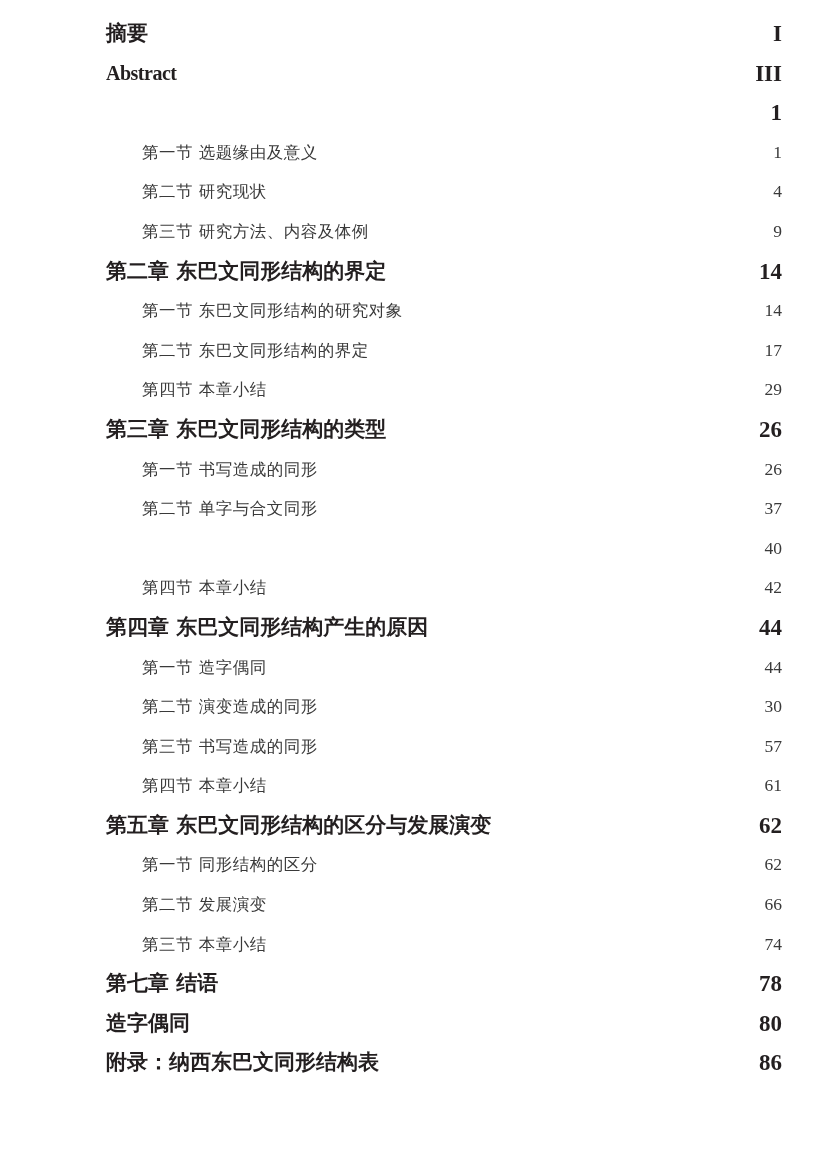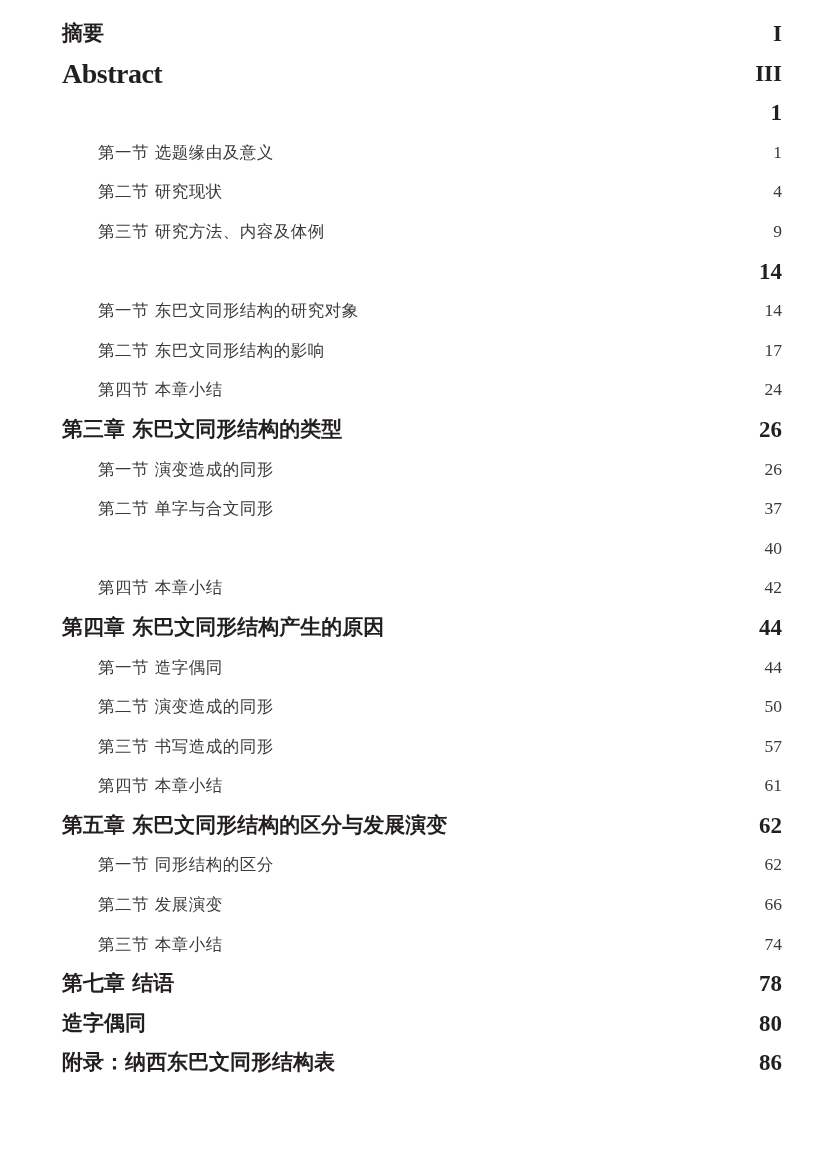--- a/index.html
+++ b/index.html
@@ -1,29 +1,29 @@
 <!DOCTYPE html>
 <html><head>
 <meta charset="utf-8">
 <style>
   html, body { margin: 0; padding: 0; background: #ffffff; }
   body { width: 814px; height: 1167px; position: relative; overflow: hidden; color: #231f20; }
   .toc { position: absolute; left: 62px; top: 14px; width: 720px; }
-  .row { display: flex; align-items: center; height: 39.6px; line-height: 39.6px; white-space: nowrap; }
+  .row { display: flex; align-items: center; height: 39.6px; line-height: 39.6px; white-space: nowrap; margin-left: 44px; }
   .row .title { flex: 0 0 auto; }
   .row .leader { flex: 1 1 auto; overflow: hidden; position: relative; margin: 0 1px; }
   .row .leader::after {
     content: "................................................................................................................................................................................................................................";
     position: absolute; left: 0; bottom: 0; white-space: nowrap; letter-spacing: 0.5px;
   }
   .row .page { flex: 0 0 auto; text-align: right; font-family: "Liberation Serif", serif; }
   .lvl1 { font-family: "DejaVu Sans", sans-serif; font-size: 21px; font-weight: bold; }
   .lvl1 .leader::after { font-family: "Liberation Serif", serif; font-size: 21px; font-weight: bold; line-height: 1; bottom: 8px; }
   .lvl1 .page { font-size: 23px; font-weight: bold; }
-  .lvl1 .title.latin { font-family: "Liberation Serif", serif; font-size: 28px; letter-spacing: -0.5px; }
+  .lvl1 .title.latin { font-family: "Liberation Serif", serif; font-size: 20px; letter-spacing: -0.5px; }
   .lvl2 { font-family: "DejaVu Serif", serif; font-size: 16.5px; color: #3a3a3a; padding-left: 36px; gap: 30px; }
   .lvl2 .leader::after { font-family: "Liberation Serif", serif; font-size: 15px; line-height: 1; bottom: 9px; color: #3a3a3a; }
   .lvl2 .page { font-size: 17.5px; color: #3a3a3a; }
   .lvl2 .title { letter-spacing: 0.5px; }
 </style>
 </head>
 <body>
 
 <div class="toc">
   <div class="row lvl1">
@@ -49,45 +49,46 @@
       <span class="title">第二节  研究现状</span>
       <span class="leader"></span>
       <span class="page">4</span>
     </div>
   <div class="row lvl2">
       <span class="title">第三节  研究方法、内容及体例</span>
       <span class="leader"></span>
       <span class="page">9</span>
     </div>
   <div class="row lvl1">
+      <span class="title">第二章  东巴文同形结构的界定</span>
       <span class="leader"></span>
       <span class="page">14</span>
     </div>
   <div class="row lvl2">
       <span class="title">第一节  东巴文同形结构的研究对象</span>
       <span class="leader"></span>
       <span class="page">14</span>
     </div>
   <div class="row lvl2">
-      <span class="title">第二节  东巴文同形结构的影响</span>
+      <span class="title">第二节  东巴文同形结构的界定</span>
       <span class="leader"></span>
       <span class="page">17</span>
     </div>
   <div class="row lvl2">
       <span class="title">第四节  本章小结</span>
       <span class="leader"></span>
-      <span class="page">24</span>
+      <span class="page">29</span>
     </div>
   <div class="row lvl1">
       <span class="title">第三章  东巴文同形结构的类型</span>
       <span class="leader"></span>
       <span class="page">26</span>
     </div>
   <div class="row lvl2">
-      <span class="title">第一节  演变造成的同形</span>
+      <span class="title">第一节  书写造成的同形</span>
       <span class="leader"></span>
       <span class="page">26</span>
     </div>
   <div class="row lvl2">
       <span class="title">第二节  单字与合文同形</span>
       <span class="leader"></span>
       <span class="page">37</span>
     </div>
   <div class="row lvl2">
       <span class="leader"></span>
@@ -104,21 +105,21 @@
       <span class="page">44</span>
     </div>
   <div class="row lvl2">
       <span class="title">第一节    造字偶同</span>
       <span class="leader"></span>
       <span class="page">44</span>
     </div>
   <div class="row lvl2">
       <span class="title">第二节    演变造成的同形</span>
       <span class="leader"></span>
-      <span class="page">50</span>
+      <span class="page">30</span>
     </div>
   <div class="row lvl2">
       <span class="title">第三节    书写造成的同形</span>
       <span class="leader"></span>
       <span class="page">57</span>
     </div>
   <div class="row lvl2">
       <span class="title">第四节  本章小结</span>
       <span class="leader"></span>
       <span class="page">61</span>

